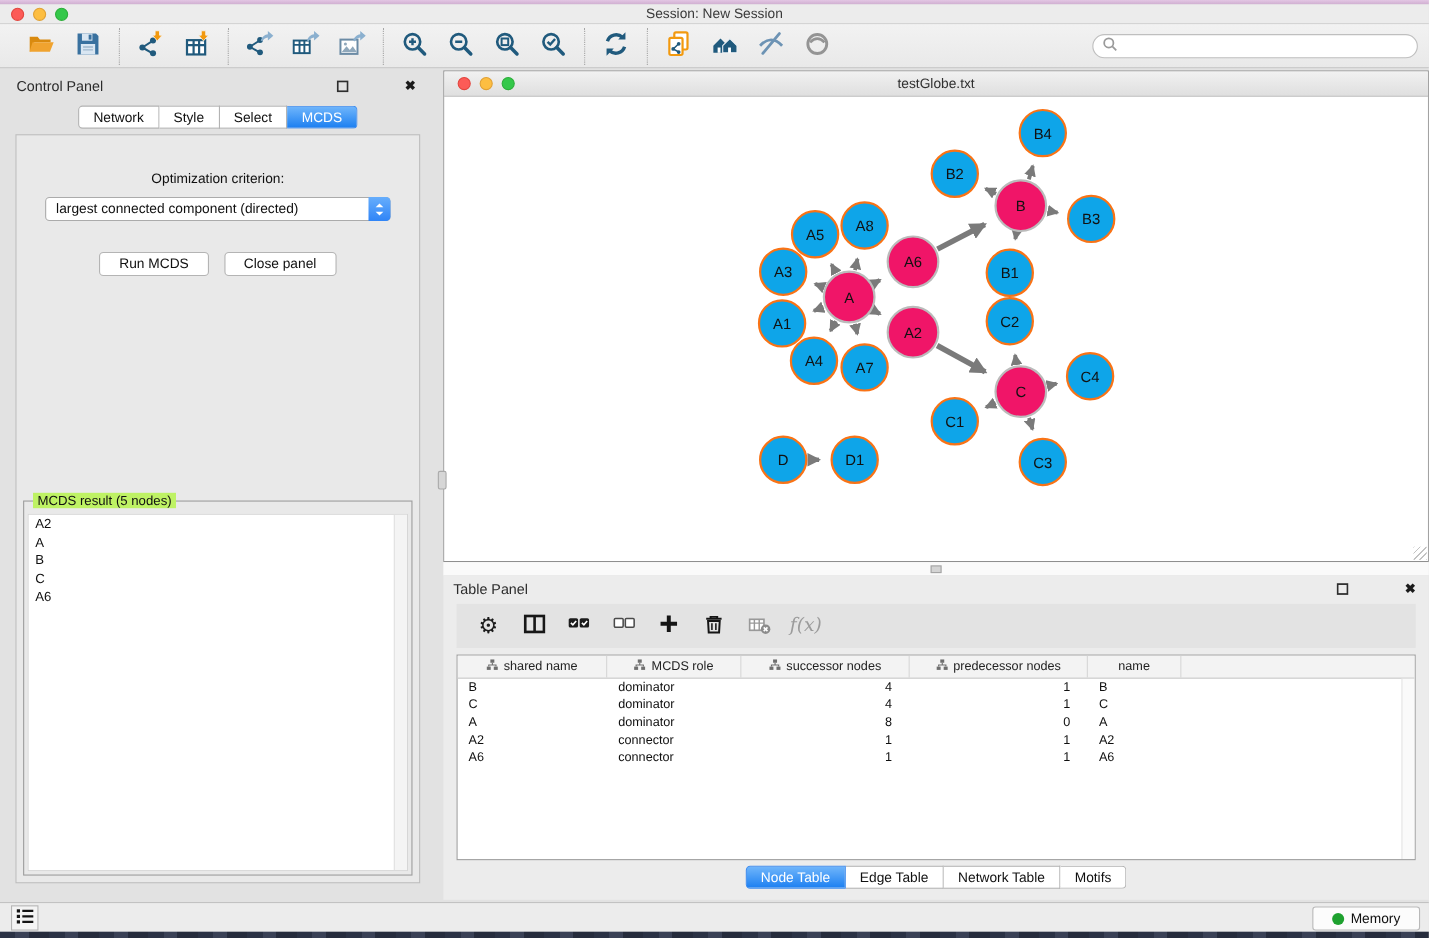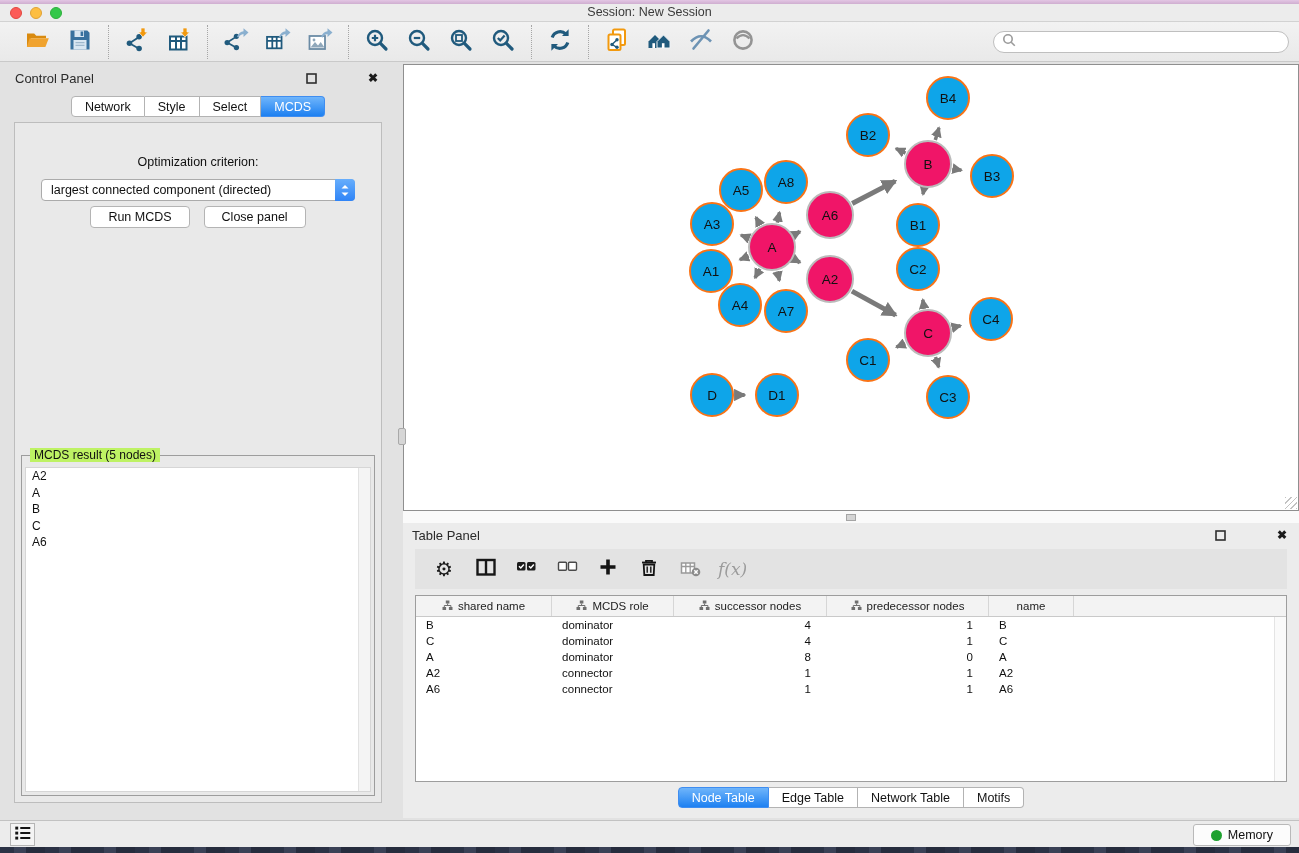--- a/index.html
+++ b/index.html
@@ -31,21 +31,21 @@
   .close-btn span { font-size:12px; font-weight:bold; color:#1b1b1b; }
   .seg-row { display:flex; justify-content:center; margin-top:6px; position:relative; z-index:2; }
   .seg-btn { height:21px; padding:0 13px; font-size:12.5px; color:#111; background:#fff; border:1px solid #b3b3b3; border-left:none; display:flex; align-items:center; }
   .seg-btn:first-child { border-left:1px solid #b3b3b3; border-radius:4px 0 0 4px; }
   .seg-btn:last-child { border-radius:0 4px 4px 0; }
   .seg-btn.selected { background:linear-gradient(#6fb5fb,#1d80f1); color:#fff; border-color:#3f8df0; }
   .cp-body { position:absolute; left:8px; right:8px; top:56px; bottom:10px; background:#e9e9e9; border:1px solid #bdbdbd; }
   .opt-label { text-align:center; margin-top:32px; font-size:12.5px; color:#101010; }
   .dropdown { position:relative; width:314px; height:22px; margin:10px auto 0; background:#fff; border:1px solid #ababab; border-radius:4px; display:flex; align-items:center; padding-left:9px; font-size:12.5px; color:#101010; }
   .dropdown .stepper { position:absolute; right:-1px; top:-1px; width:20px; height:22px; border-radius:0 4px 4px 0; background:linear-gradient(#67aefc,#2f84f7); display:flex; align-items:center; justify-content:center; }
-  .btn-row { display:flex; justify-content:center; gap:14px; margin-top:5px; }
+  .btn-row { display:flex; justify-content:center; gap:14px; margin-top:28px; }
   .push-btn { height:22px; padding:0 17px; background:#fff; border:1px solid #b4b4b4; border-radius:4px; font-size:12.5px; color:#101010; }
   .result-group { position:absolute; left:6px; right:6px; top:332px; bottom:6px; border:1px solid #9d9d9d; }
   .result-legend { position:absolute; top:-8px; left:8px; background:#bef264; padding:0 4px; font-size:12px; color:#101010; }
   .result-list { position:absolute; left:3px; right:3px; top:11px; bottom:3px; background:#fff; border:1px solid #d6d6d6; overflow:hidden; }
   .result-list .vtrack { position:absolute; right:0; top:0; bottom:0; width:12px; background:#f4f4f4; border-left:1px solid #e2e2e2; }
   .result-item { font-size:12px; line-height:16.5px; padding-left:6px; color:#101010; }
 
   
   .net-window { position:absolute; left:403px; top:64px; width:896px; height:447px; background:#fff; border:1px solid #8f8f8f; }
   .net-titlebar { position:relative; height:23px; background:linear-gradient(#f1f1f1,#dfdfdf); border-bottom:1px solid #b1b1b1; }
@@ -309,20 +309,28 @@
             <div class="result-item">A</div>
             <div class="result-item">B</div>
             <div class="result-item">C</div>
             <div class="result-item">A6</div>
           </div>
       </div>
     </div>
   </div>
 
   <div class="net-window">
+    <div class="net-titlebar">
+      <div class="lights">
+        <div class="light red"></div>
+        <div class="light yellow"></div>
+        <div class="light green"></div>
+      </div>
+      <div class="title">testGlobe.txt</div>
+    </div>
     <div class="net-canvas" id="graph-canvas">
         <svg class="edges" width="894" height="422" viewBox="0 0 894 422">
           <defs>
             <marker id="arw" viewBox="0 0 10 10" refX="8.5" refY="5" markerWidth="3.1" markerHeight="3.1" orient="auto" markerUnits="strokeWidth">
               <path d="M0 0L10 5L0 10z" fill="#7a7a7a"></path>
             </marker>
           </defs>
           <line x1="356.1" y1="160.0" x2="351.9" y2="152.3" stroke="#7a7a7a" stroke-width="3.5" marker-end="url(#arw)"></line>
           <line x1="373.3" y1="157.6" x2="375.5" y2="147.4" stroke="#7a7a7a" stroke-width="3.5" marker-end="url(#arw)"></line>
           <line x1="344.7" y1="173.1" x2="337.0" y2="170.1" stroke="#7a7a7a" stroke-width="3.5" marker-end="url(#arw)"></line>

